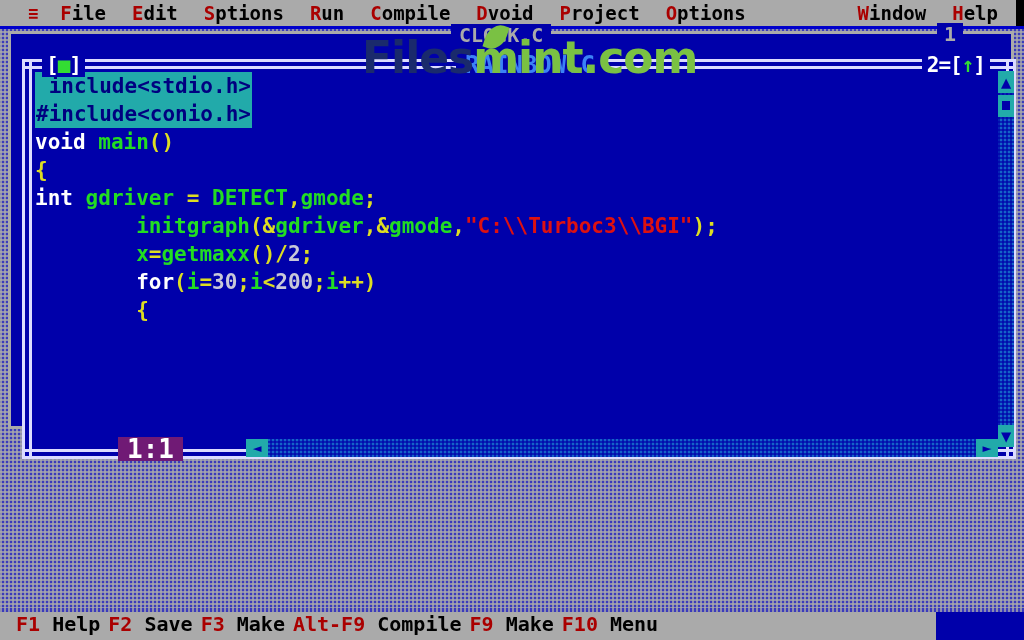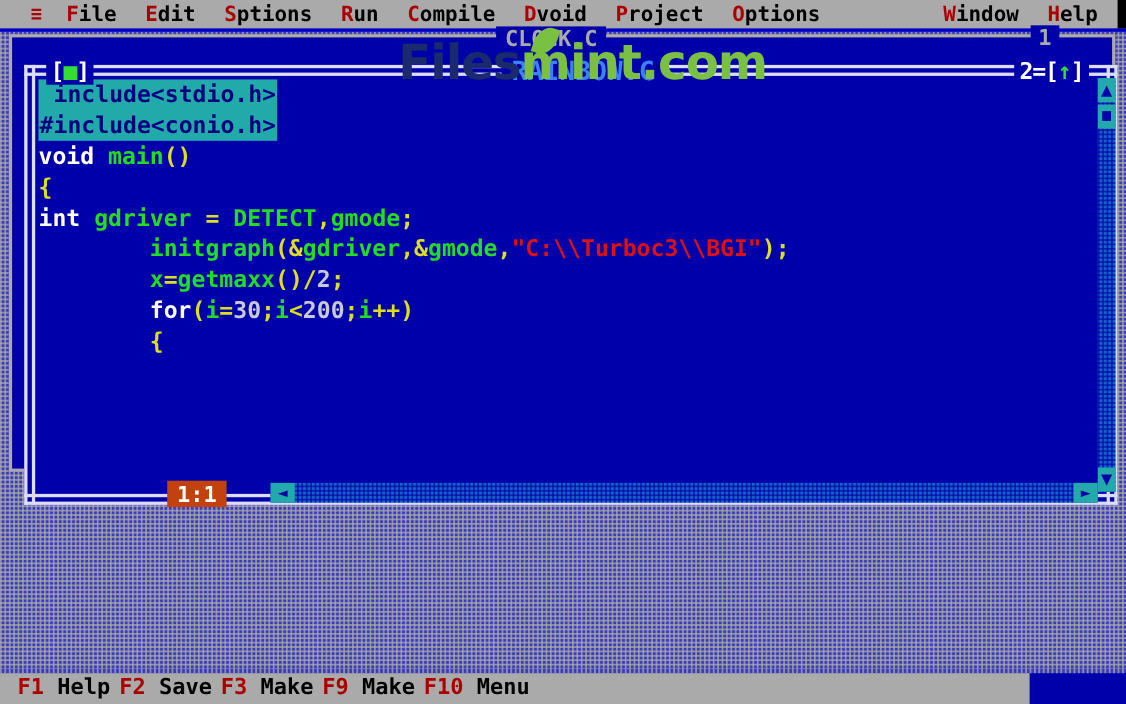--- a/index.html
+++ b/index.html
@@ -91,22 +91,22 @@
   #hscroll{position:absolute;left:224px;bottom:2px;width:752px;height:18px;
            background-color:#1464c8;
            background-image:
              repeating-linear-gradient(0deg,  rgba(0,0,170,.65) 0 2px, rgba(0,0,0,0) 2px 4px),
              repeating-linear-gradient(90deg, rgba(0,0,170,.65) 0 2px, rgba(0,0,0,0) 2px 4px);
            background-size:4px 4px;z-index:7;}
   .hs-arrow{position:absolute;top:0;width:22px;height:18px;background:#22aaaa;
             color:#0000aa;font-size:15px;line-height:18px;text-align:center;}
   #hs-left{left:0;} #hs-right{right:0;}
 
-  #cursorpos{position:absolute;left:130px;bottom:-2px;background:#c2410c;color:#ffffff;
-             font-size:20px;font-weight:bold;padding:0 9px;line-height:24px;z-index:8;}
+  #cursorpos{position:absolute;left:96px;bottom:-2px;background:#701a75;color:#ffffff;
+             font-size:26px;font-weight:bold;padding:0 9px;line-height:24px;z-index:8;}
 
   
   #statusbar{position:absolute;left:0;bottom:0;width:936px;height:32px;
              background:#aaaaaa;display:flex;align-items:center;
              font-size:20px;font-weight:bold;}
   #statusbar .sb-top{position:absolute;left:0;top:0;width:1024px;height:4px;
     background-color:#3b3bbb;
     background-image:repeating-linear-gradient(90deg, rgba(170,170,170,.75) 0 2px, rgba(0,0,170,0) 2px 4px);
     background-size:4px 4px;}
   .sb-item{margin-left:8px;color:#000000;white-space:pre;}
@@ -213,17 +213,18 @@
     </div>
   </div>
 
   <div id="watermark"><span id="wm-a">Files</span><span id="wm-b">mint.com</span><span id="wm-leaf"></span></div>
 
   <div id="statusbar">
     <div class="sb-top"></div>
     <span class="sb-item"><span class="key">F1</span><span> Help</span></span>
     <span class="sb-item"><span class="key">F2</span><span> Save</span></span>
     <span class="sb-item"><span class="key">F3</span><span> Make</span></span>
+    <span class="sb-item"><span class="key">Alt-F9</span><span> Compile</span></span>
     <span class="sb-item"><span class="key">F9</span><span> Make</span></span>
     <span class="sb-item"><span class="key">F10</span><span> Menu</span></span>
   </div>
 
 </div>
 
 </body></html>

